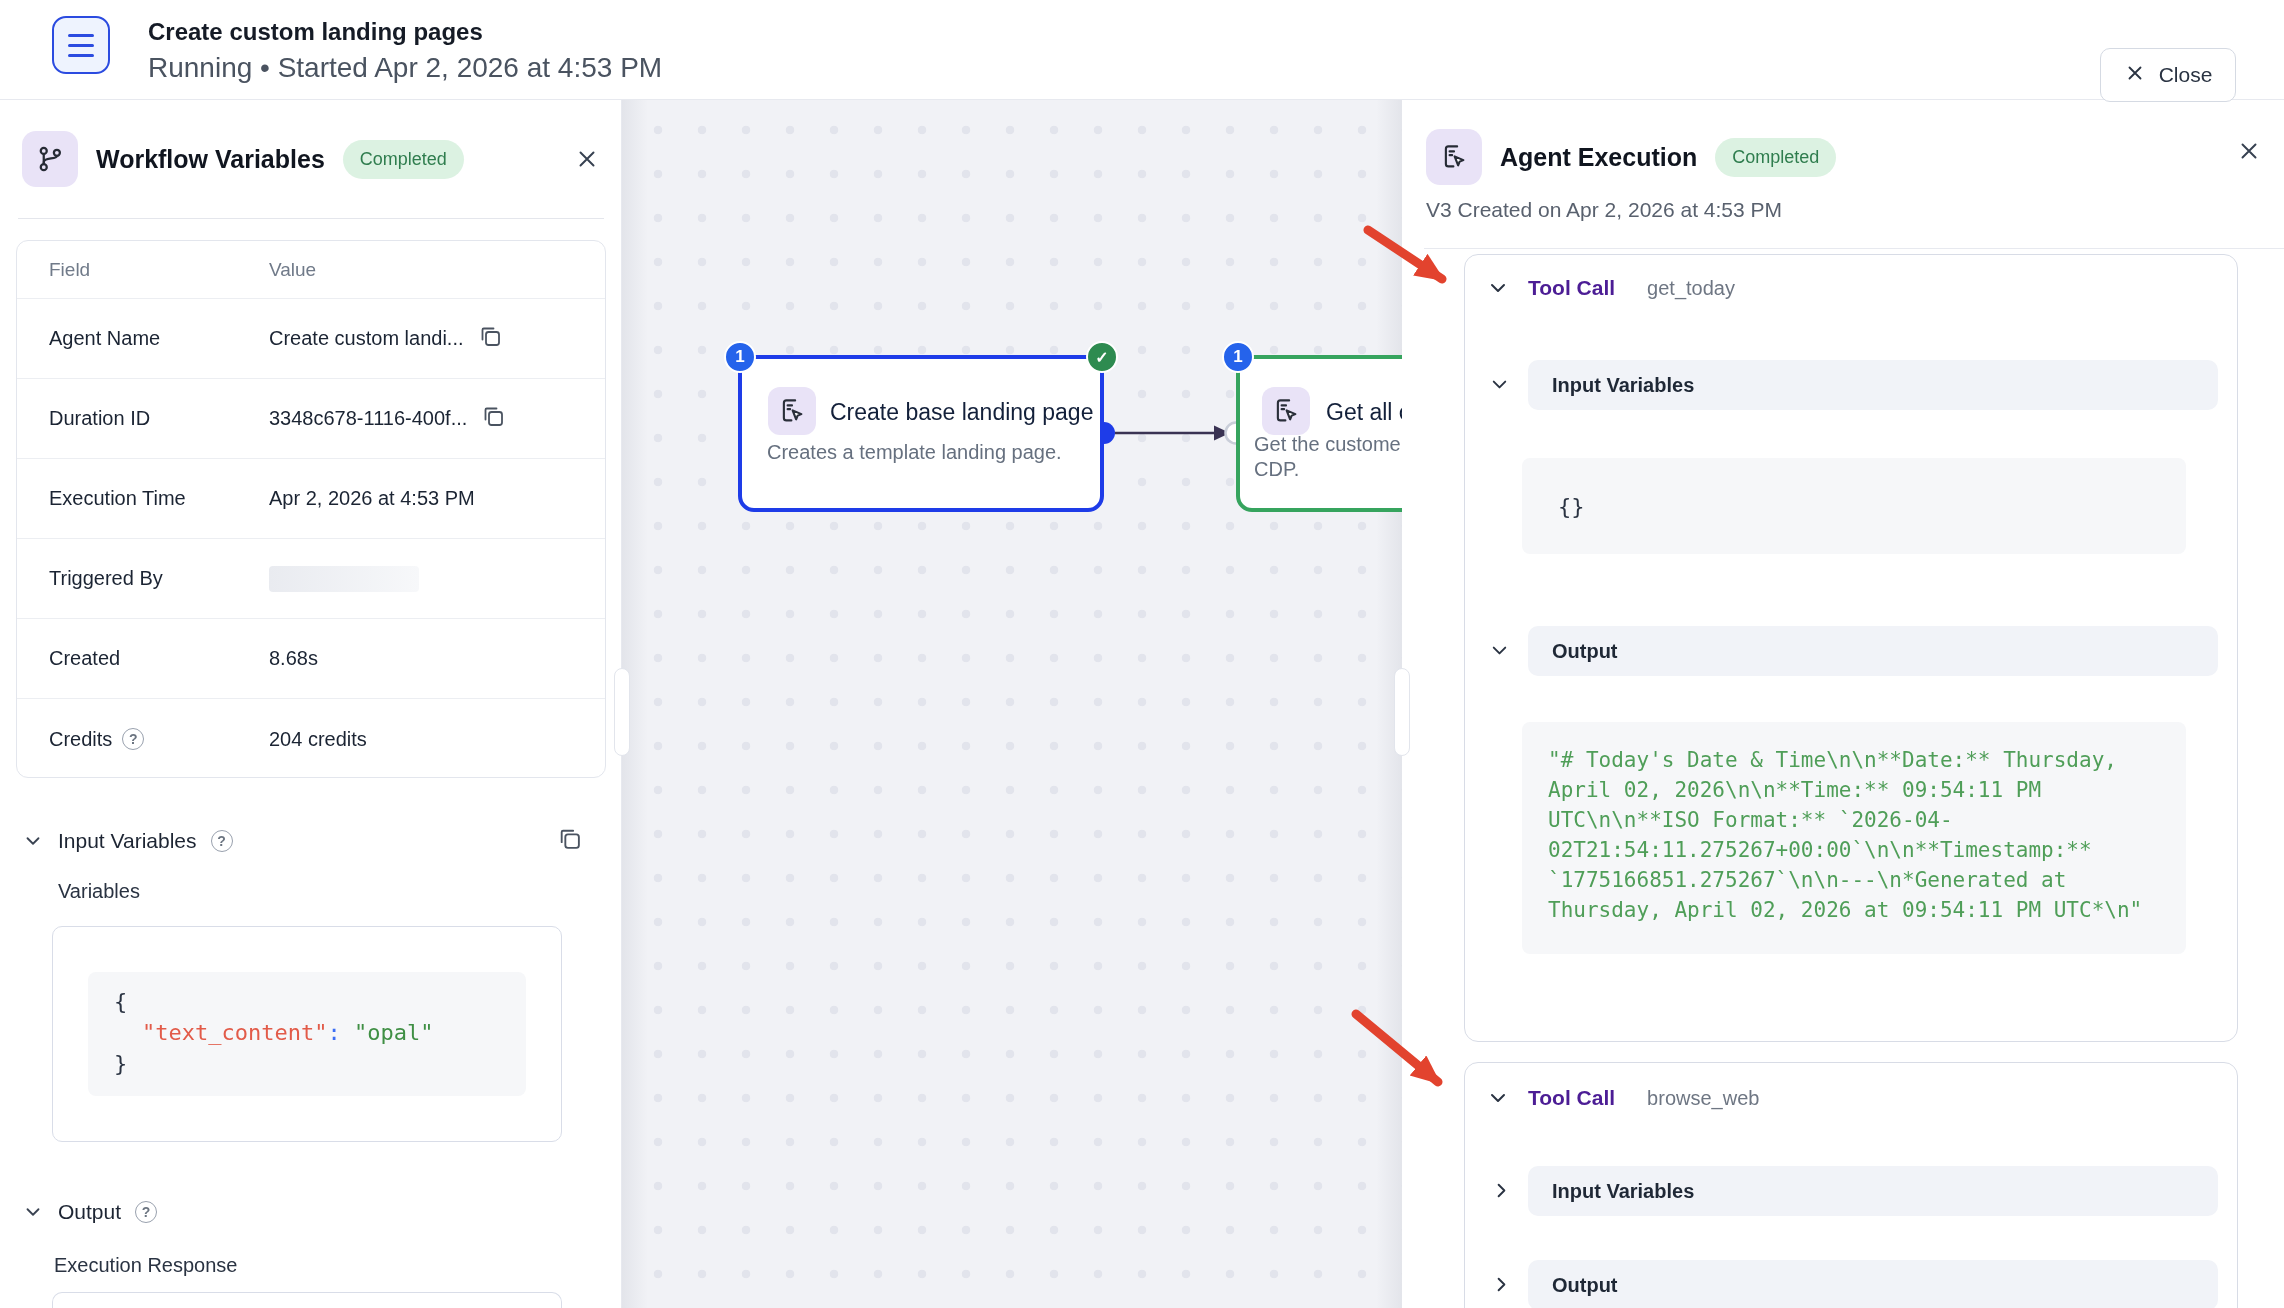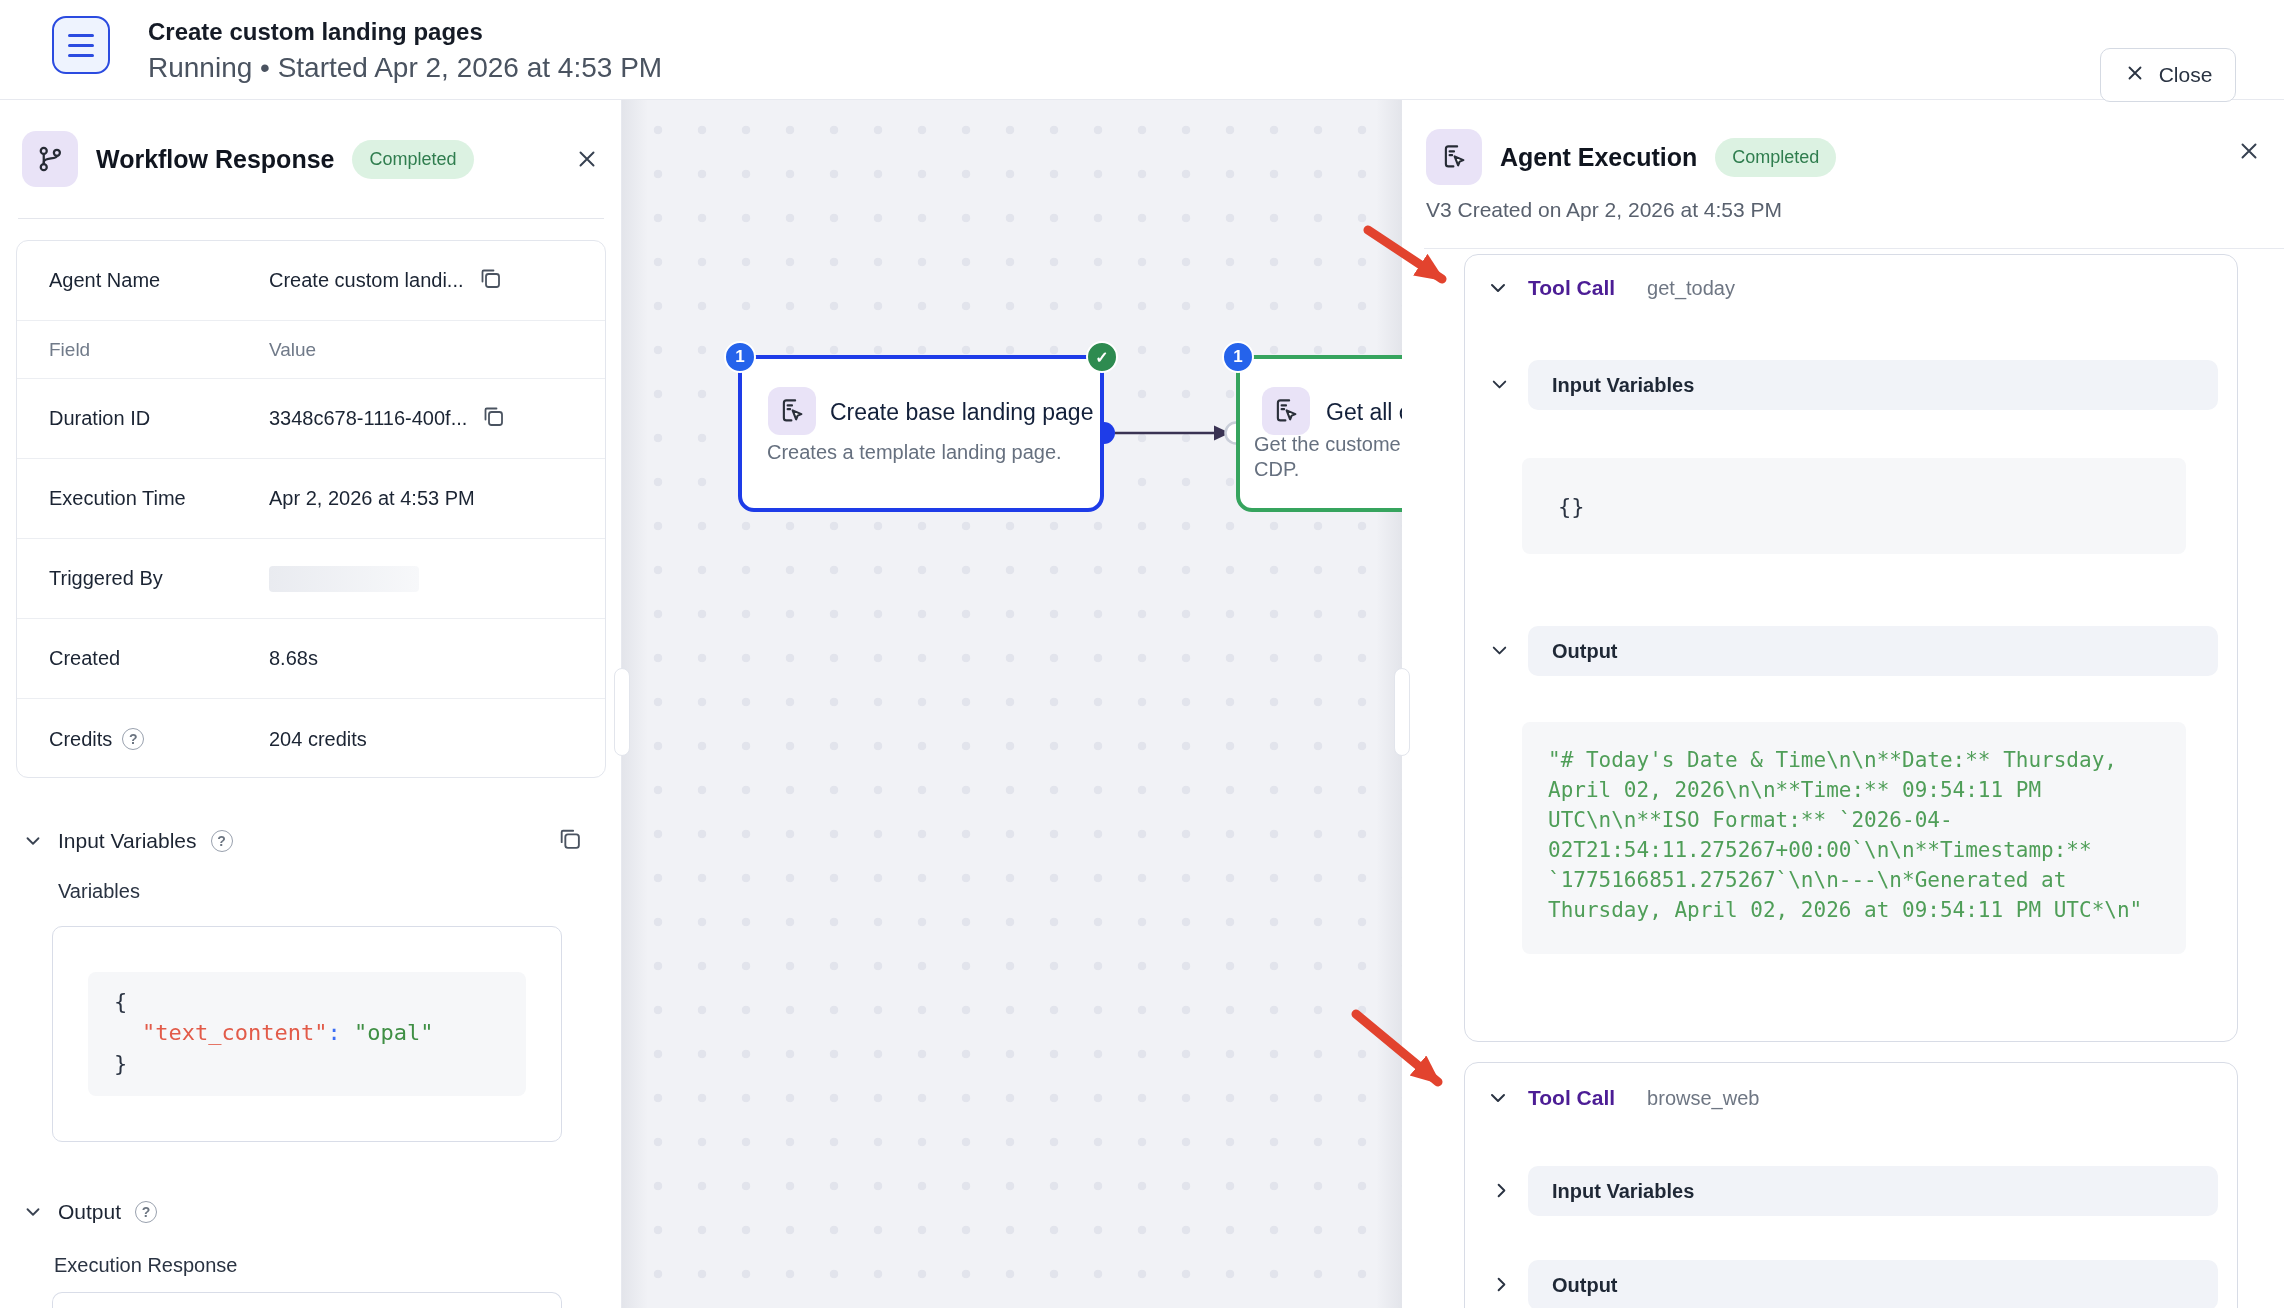--- a/index.html
+++ b/index.html
@@ -164,47 +164,47 @@
   <div class="content lp-head">
     <div class="sq-icon">
       <svg width="30" height="30" viewBox="0 0 24 24" fill="none" stroke="#262b35" stroke-width="1.8" stroke-linecap="round" stroke-linejoin="round">
         <circle cx="7" cy="5.5" r="2.4"></circle>
           <circle cx="7" cy="18.5" r="2.4"></circle>
           <circle cx="17.5" cy="7" r="2.4"></circle>
         <path d="M7 8v8"></path>
           <path d="M7 14.5c0-4 10.5-2 10.5-5"></path>
       </svg>
     </div>
-    <div class="lp-title">Workflow Response</div>
+    <div class="lp-title">Workflow Variables</div>
     <div class="badge">Completed</div>
     <div style="flex:1"></div>
     <div class="xicon">
       <svg width="26" height="26" viewBox="0 0 24 24" fill="none" stroke="#374151" stroke-width="1.8" stroke-linecap="round">
           <path d="M18 6 6 18M6 6l12 12"></path>
         </svg>
     </div>
   </div>
   <div class="content lp-divider"></div>
 
   <div class="content detail-card">
+    <div class="dc-row dc-head">
+      <div class="dc-f">Field</div>
+      <div class="dc-v">Value</div>
+    </div>
     <div class="dc-row">
       <div class="dc-f">Agent Name</div>
       <div class="dc-v">
           <span>Create custom landi...</span>
         <span class="copy-ic">
           <svg width="24" height="24" viewBox="0 0 24 24" fill="none" stroke="currentColor" stroke-width="1.8" stroke-linecap="round" stroke-linejoin="round">
               <rect x="8" y="8" width="13" height="13" rx="2.5"></rect>
               <path d="M4.5 15.5V5.8c0-.7.6-1.3 1.3-1.3h9.7"></path>
             </svg>
         </span>
       </div>
-    </div>
-    <div class="dc-row dc-head">
-      <div class="dc-f">Field</div>
-      <div class="dc-v">Value</div>
     </div>
     <div class="dc-row">
       <div class="dc-f">Duration ID</div>
       <div class="dc-v">
           <span>3348c678-1116-400f...</span>
         <span class="copy-ic">
           <svg width="24" height="24" viewBox="0 0 24 24" fill="none" stroke="currentColor" stroke-width="1.8" stroke-linecap="round" stroke-linejoin="round">
               <rect x="8" y="8" width="13" height="13" rx="2.5"></rect>
               <path d="M4.5 15.5V5.8c0-.7.6-1.3 1.3-1.3h9.7"></path>
             </svg>

